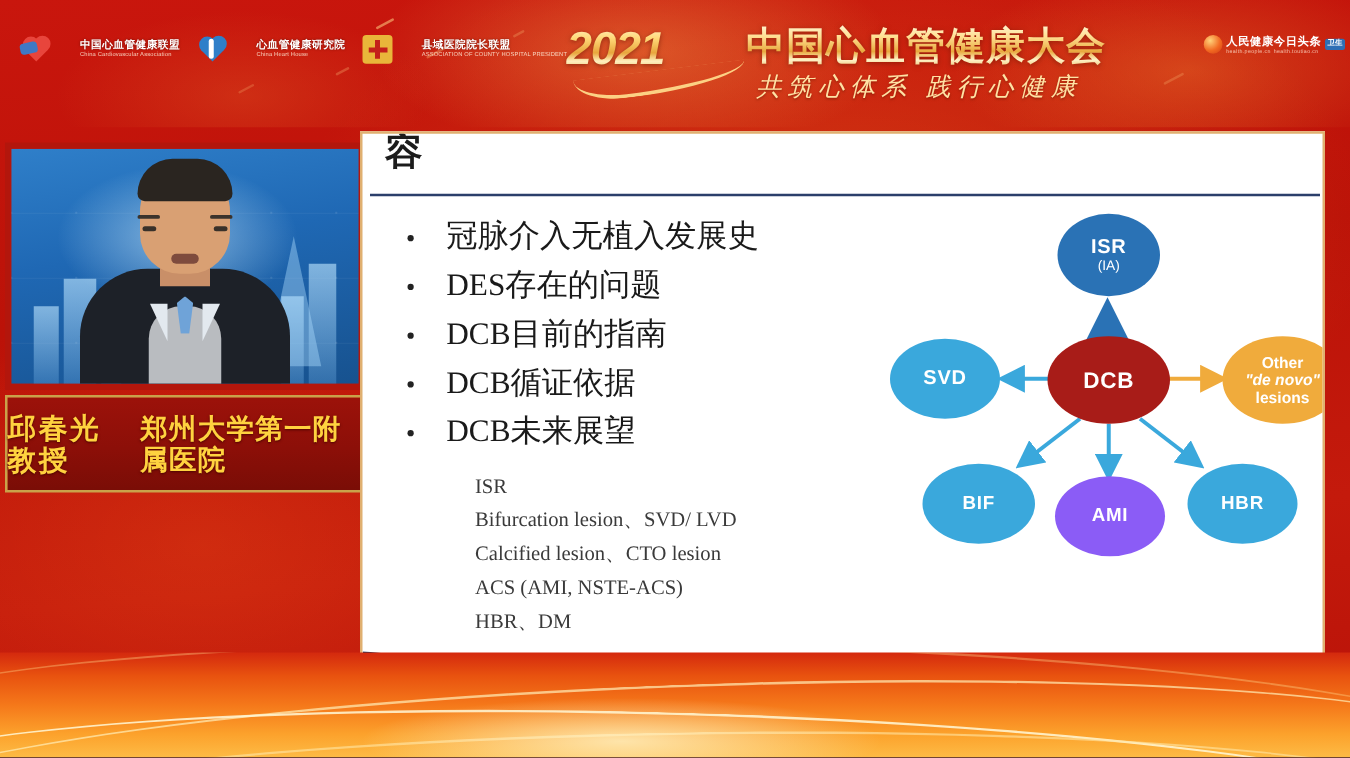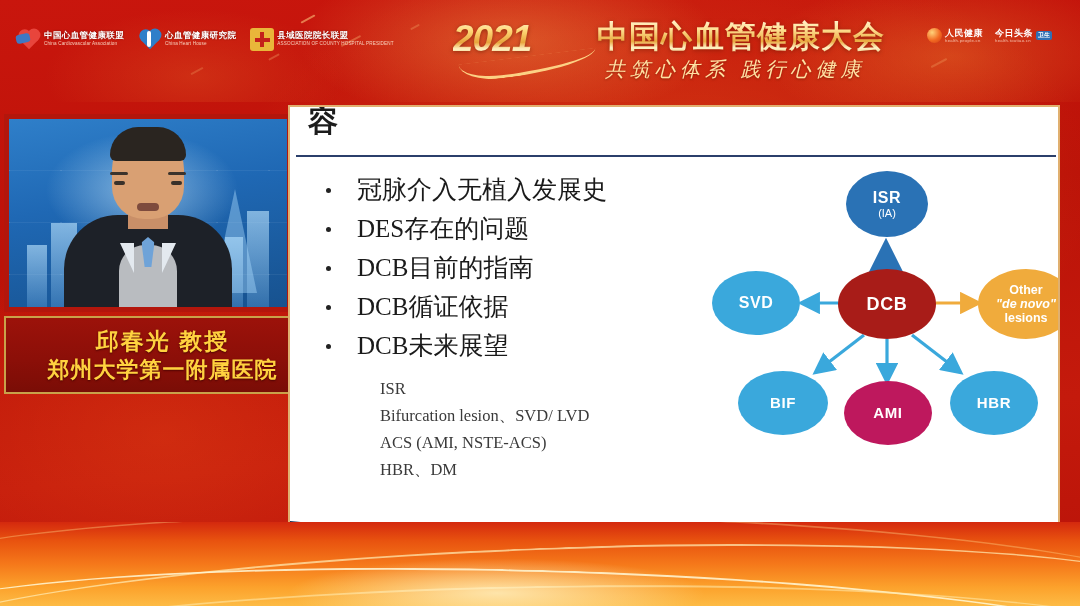--- a/index.html
+++ b/index.html
@@ -17,21 +17,21 @@
   #banner:before{
     content:"";position:absolute;inset:0;
     background:
       radial-gradient(ellipse 300px 120px at 47% 40%, rgba(255,190,90,.35), rgba(255,150,40,0) 70%),
       radial-gradient(ellipse 260px 110px at 88% 55%, rgba(255,170,60,.30), rgba(255,120,30,0) 72%),
       radial-gradient(ellipse 200px 90px at 18% 75%, rgba(255,160,60,.18), rgba(255,120,30,0) 75%);
   }
   .spark{position:absolute;background:rgba(255,205,130,.55);border-radius:2px;transform:rotate(-28deg);}
 
   .logos{position:absolute;left:14px;top:22px;display:flex;align-items:center;gap:11px;z-index:4;}
-  .logo{display:flex;align-items:center;gap:0;height:34px;}
+  .logo{display:flex;align-items:center;gap:20px;height:34px;}
   .lmark{width:30px;height:26px;position:relative;flex:none;}
   .ltext{display:flex;flex-direction:column;justify-content:center;gap:1px;}
   .ltext .l1{font-size:8.5px;font-weight:700;color:#ffffff;letter-spacing:.4px;line-height:9px;white-space:nowrap;
     text-shadow:0 0 2px rgba(0,0,0,.45);}
   .ltext .l2{font-size:4.6px;color:rgba(255,235,215,.85);letter-spacing:.15px;line-height:5.4px;white-space:nowrap;}
 
   .heart{position:absolute;left:50%;top:52%;transform:translate(-50%,-50%) rotate(-45deg);
     width:13px;height:13px;background:#fff;}
   .heart:before,.heart:after{content:"";position:absolute;width:13px;height:13px;background:inherit;border-radius:50%;}
   .heart:before{top:-6.5px;left:0;}
@@ -46,21 +46,21 @@
     border-bottom:3px solid #ffd98a;border-radius:0 0 70% 30%/0 0 100% 100%;
     transform:rotate(-7deg);opacity:.95;}
   .cn-title{position:absolute;left:144px;top:6px;font-size:31px;font-weight:700;letter-spacing:1px;
     font-family:Liberation Sans, sans-serif;
     background:linear-gradient(180deg,#fff6da 5%,#ffdf92 32%,#e9a93f 60%,#fff3c8 76%,#dda03a 100%);
     -webkit-background-clip:text;background-clip:text;color:transparent;
     filter:drop-shadow(0 1px 2px rgba(90,20,0,.5));white-space:nowrap;}
   .cn-sub{position:absolute;left:152px;top:46px;font-size:20px;font-style:italic;letter-spacing:5px;
     color:#ffe2a4;white-space:nowrap;filter:drop-shadow(0 1px 1px rgba(90,20,0,.5));}
 
-  .media-logos{position:absolute;right:28px;top:28px;display:flex;align-items:center;gap:12px;z-index:4;}
+  .media-logos{position:absolute;right:4px;top:28px;display:flex;align-items:center;z-index:4;}
   .mlogo{display:flex;align-items:center;gap:3px;}
   .mball{width:15px;height:15px;border-radius:50%;
     background:radial-gradient(circle at 34% 30%,#ffd27a,#f26a22 55%,#cf3a12);flex:none;}
   .mtext{display:flex;flex-direction:column;gap:0;}
   .mtext .m1{font-size:9px;font-weight:700;color:#fff;letter-spacing:.5px;line-height:10px;white-space:nowrap;}
   .mtext .m2{font-size:4.2px;color:rgba(255,225,205,.8);letter-spacing:.3px;line-height:5px;white-space:nowrap;}
   .mtag{font-size:6px;font-weight:700;color:#fff;background:#2f6fb5;border-radius:2px;padding:1px 2px;
     line-height:7px;align-self:center;}
 
   
@@ -112,21 +112,21 @@
   .browL,.browR{position:absolute;bottom:132px;width:18px;height:3px;background:#3b332c;border-radius:2px;}
   .browL{left:46px;}.browR{right:46px;}
   .eyeL,.eyeR{position:absolute;bottom:122px;width:11px;height:4px;background:#39312a;border-radius:3px;}
   .eyeL{left:50px;}.eyeR{right:50px;}
   .mouth{position:absolute;bottom:96px;left:50%;transform:translateX(-50%);width:22px;height:8px;
     background:#7e4b3d;border-radius:4px;}
 
   #nameplate{position:absolute;left:4px;top:316px;width:288px;height:78px;
     background:linear-gradient(180deg,#9c120a 0%,#8c0f08 55%,#7a0d06 100%);
     border:2px solid #c9a24a;box-sizing:border-box;
-    display:flex;flex-direction:column;align-items:center;justify-content:center;gap:3px;padding-left:29px;}
+    display:flex;flex-direction:row;align-items:center;justify-content:center;gap:3px;}
   #nameplate .n1{font-size:23px;font-weight:700;color:#ffd23f;letter-spacing:2px;line-height:26px;
     text-shadow:0 1px 2px rgba(60,0,0,.8);}
   #nameplate .n2{font-size:22px;font-weight:700;color:#ffd23f;letter-spacing:1px;line-height:25px;
     text-shadow:0 1px 2px rgba(60,0,0,.8);}
 
   
   #slide{position:absolute;left:288px;top:105px;width:772px;height:452px;background:#fff;
     border:2px solid #e0b070;box-sizing:border-box;overflow:hidden;}
   #slide-title{position:absolute;left:18px;top:-6px;font-size:30px;font-weight:700;color:#1c1c1c;
     font-family:"Liberation Serif",serif;}
@@ -279,20 +279,21 @@
       </div>
       <div class="bullet">
         <span class="bdot"></span>
         <span class="btext">DCB未来展望</span>
       </div>
     </div>
 
     <div id="sublist">
       <div class="sub">ISR</div>
       <div class="sub">Bifurcation lesion、SVD/ LVD</div>
+      <div class="sub">Calcified lesion、CTO lesion</div>
       <div class="sub">ACS (AMI, NSTE-ACS)</div>
       <div class="sub">HBR、DM</div>
     </div>
 
     <div id="diagram">
       <svg width="374" height="352">
         <defs>
           <marker id="ah-blue" markerWidth="7" markerHeight="7" refX="5.6" refY="3.5" orient="auto">
             <path d="M0,0 L7,3.5 L0,7 Z" fill="#3aa8dc"></path>
           </marker>
@@ -333,21 +334,21 @@
       <div class="node other" style="left:292px;top:110px;width:96px;height:70px;background:#f0ab3c;">
         <span class="nline">Other</span>
         <span class="nline ital">"de novo"</span>
         <span class="nline">lesions</span>
       </div>
 
       <div class="node small" style="left:52px;top:212px;width:90px;height:64px;background:#3aa8dc;">
         <span class="nmain">BIF</span>
       </div>
 
-      <div class="node small" style="left:158px;top:222px;width:88px;height:64px;background:#be185d;">
+      <div class="node small" style="left:158px;top:222px;width:88px;height:64px;background:#8b5cf6;">
         <span class="nmain">AMI</span>
       </div>
 
       <div class="node small" style="left:264px;top:212px;width:88px;height:64px;background:#3aa8dc;">
         <span class="nmain">HBR</span>
       </div>
     </div>
 
     <span id="corner-wedge"></span>
   </div>

